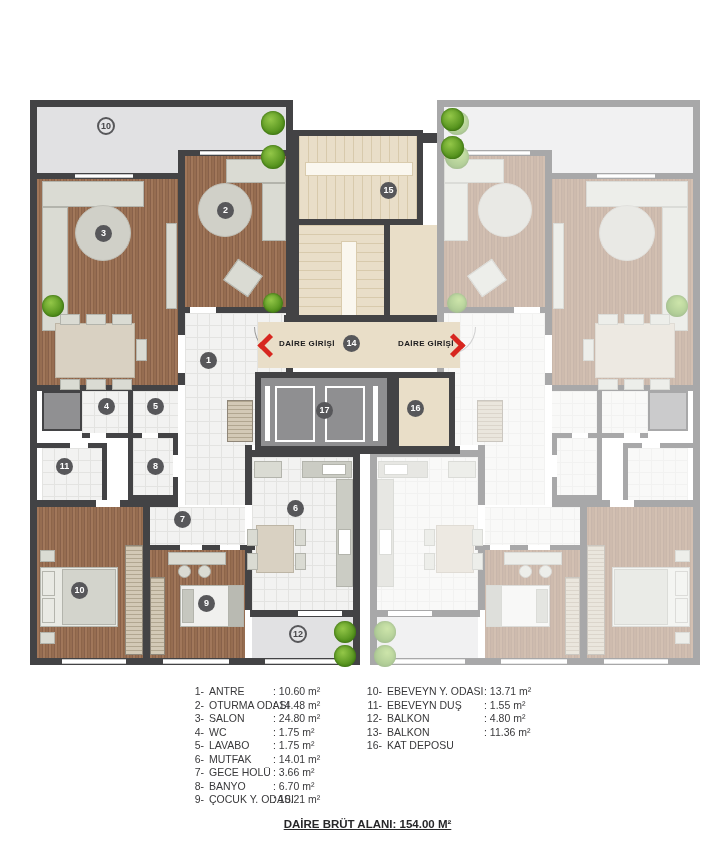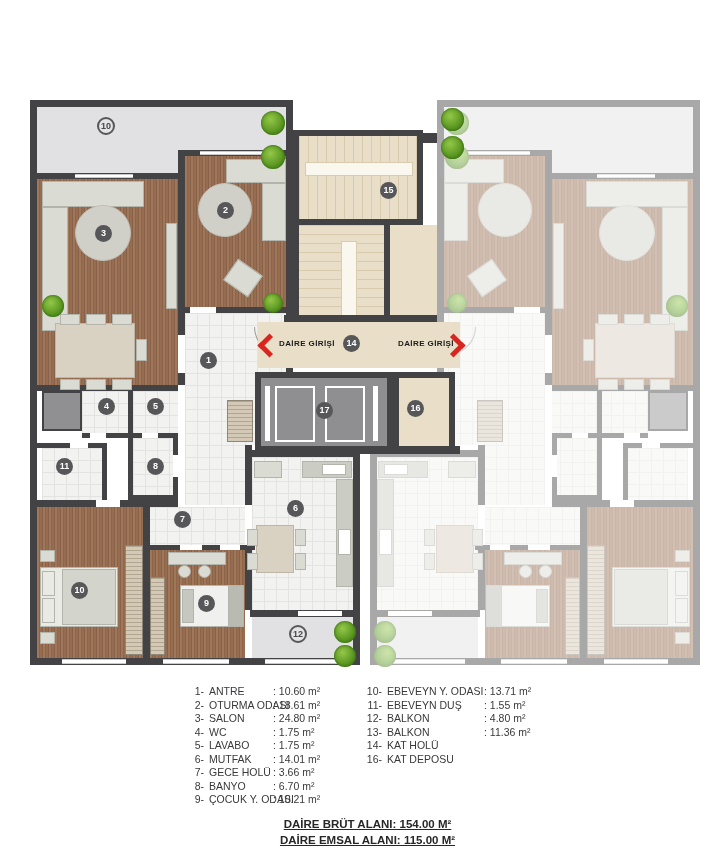--- a/index.html
+++ b/index.html
@@ -366,21 +366,21 @@
 
   <div class="legend-col col1" style="left:186px;top:685px;width:175px">
     <div class="legend-row">
         <span class="lg-num">1-</span>
         <span class="lg-name">ANTRE</span>
         <span class="lg-area">: 10.60 m²</span>
       </div>
     <div class="legend-row">
         <span class="lg-num">2-</span>
         <span class="lg-name">OTURMA ODASI</span>
-        <span class="lg-area">: 18.61 m²</span>
+        <span class="lg-area">: 14.48 m²</span>
       </div>
     <div class="legend-row">
         <span class="lg-num">3-</span>
         <span class="lg-name">SALON</span>
         <span class="lg-area">: 24.80 m²</span>
       </div>
     <div class="legend-row">
         <span class="lg-num">4-</span>
         <span class="lg-name">WC</span>
         <span class="lg-area">: 1.75 m²</span>
@@ -426,28 +426,22 @@
         <span class="lg-num">12-</span>
         <span class="lg-name">BALKON</span>
         <span class="lg-area">: 4.80 m²</span>
       </div>
     <div class="legend-row">
         <span class="lg-num">13-</span>
         <span class="lg-name">BALKON</span>
         <span class="lg-area">: 11.36 m²</span>
       </div>
     <div class="legend-row">
-        <span class="lg-num">14-</span>
-        <span class="lg-name">KAT HOLÜ</span>
-        <span class="lg-area"></span>
-      </div>
-    <div class="legend-row">
         <span class="lg-num">16-</span>
         <span class="lg-name">KAT DEPOSU</span>
         <span class="lg-area"></span>
       </div>
   </div>
 
   <div class="totals">
     <div>DAİRE BRÜT ALANI: 154.00 M²</div>
-    <div>DAİRE EMSAL ALANI: 115.00 M²</div>
   </div>
 </div>
 
 </body></html>

